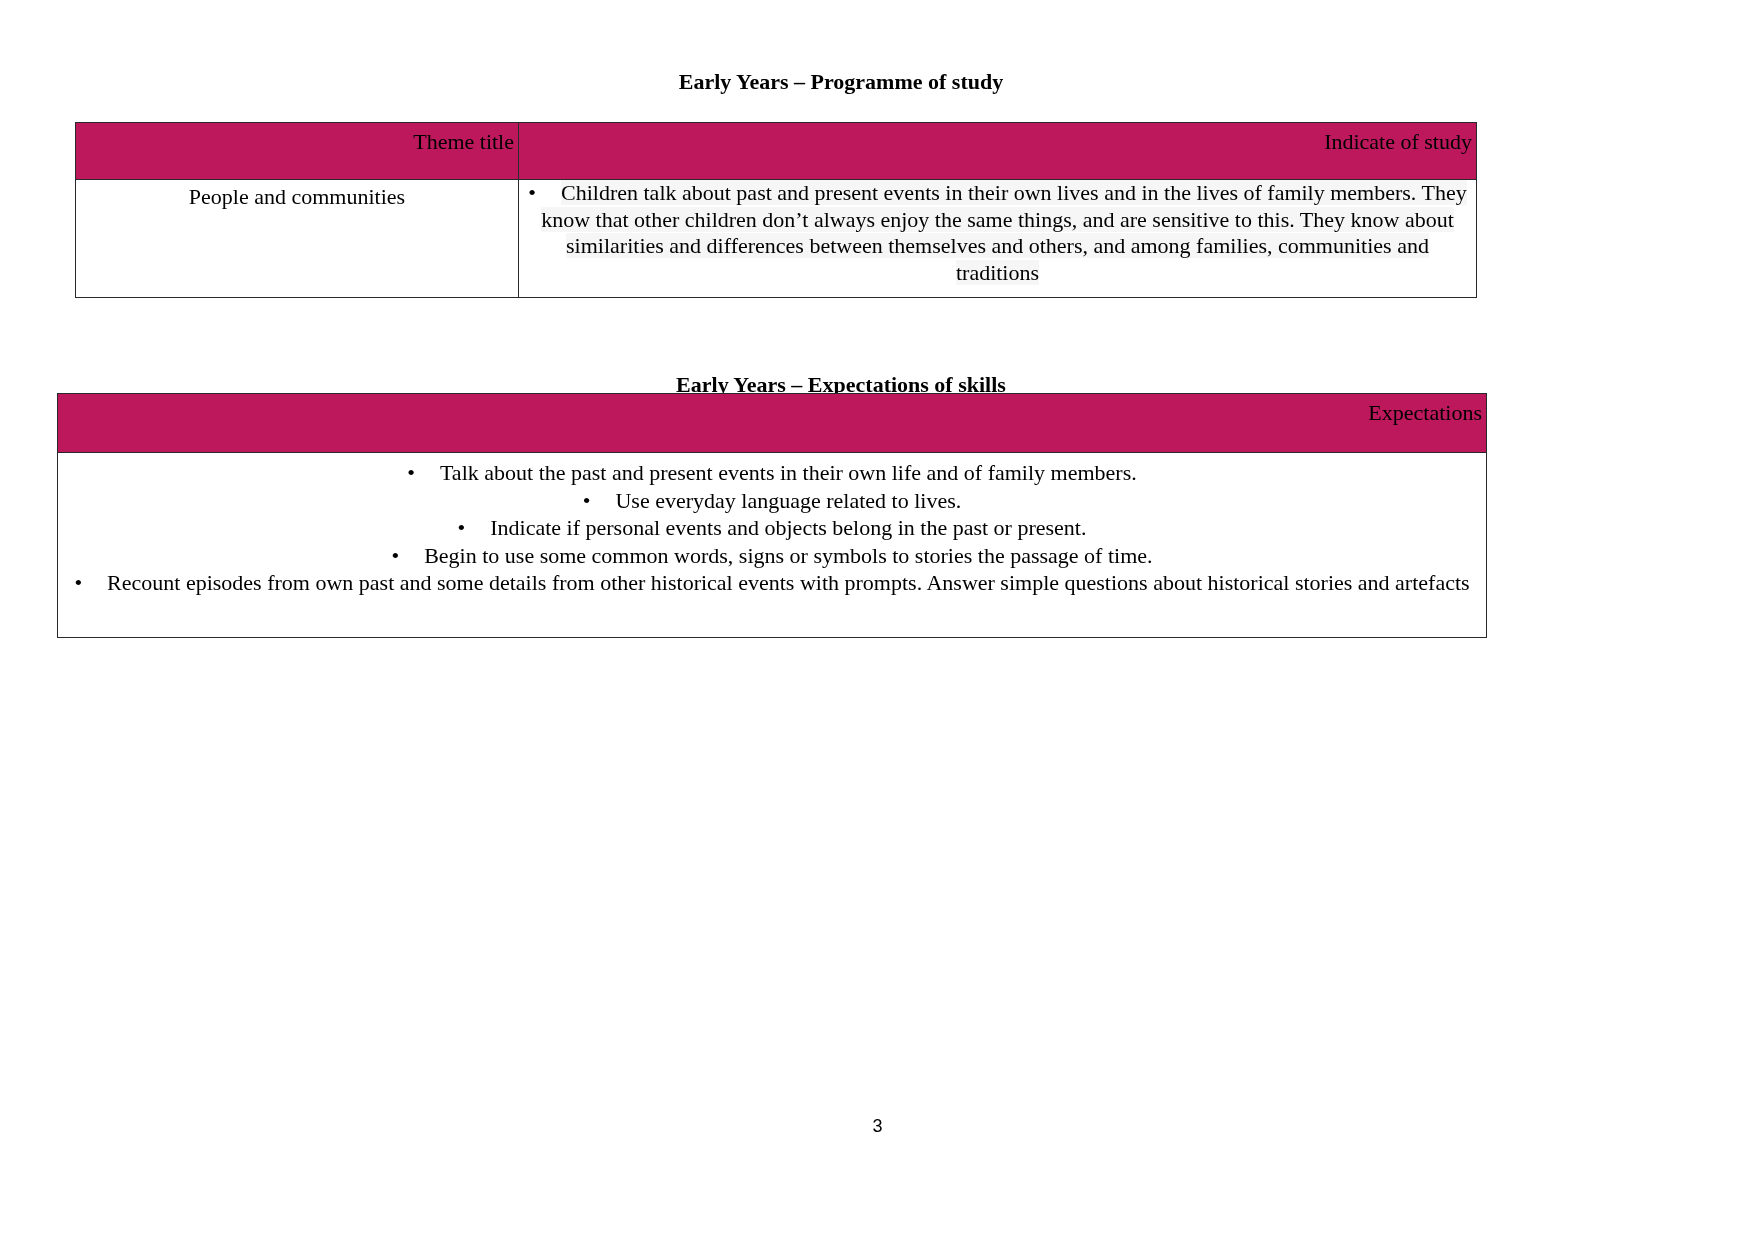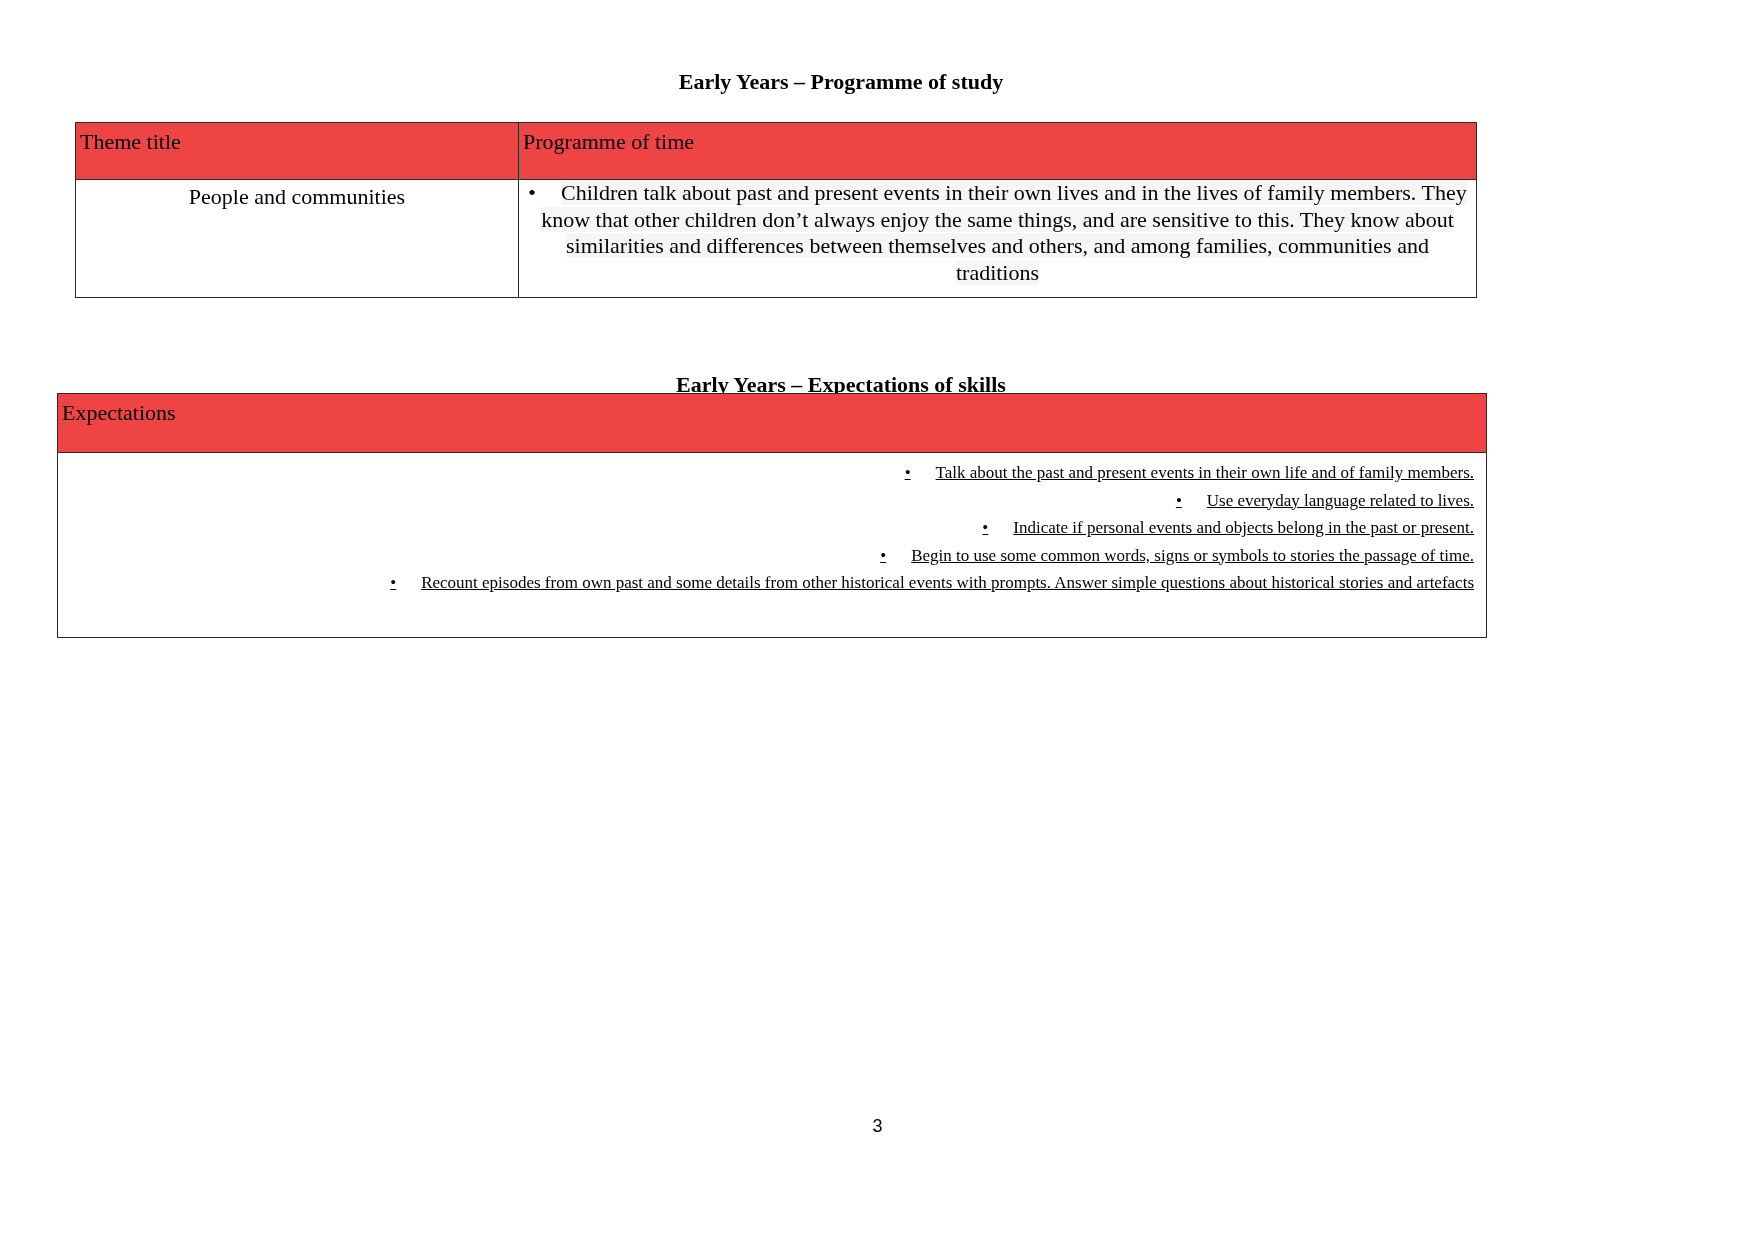--- a/index.html
+++ b/index.html
@@ -37,22 +37,22 @@
   table.tbl th, table.tbl td {
     border: 1.5px solid #2a2a2a;
     box-sizing: border-box;
     font-weight: normal;
   }
   .tbl1 { left: 75px; top: 122px; width: 1402px; }
   .tbl1 col.c1 { width: 443px; }
   .tbl2 { left: 57px; top: 393px; width: 1430px; }
 
   th.hd {
-    background: #ef4444;
-    text-align: left;
+    background: #be185d;
+    text-align: right;
     vertical-align: top;
     font-size: 22px;
     padding: 6px 4px;
   }
   .tbl1 th.hd { height: 57px; }
   .tbl2 th.hd { height: 59px; }
 
   td.theme-cell {
     vertical-align: top;
     text-align: center;
@@ -69,24 +69,23 @@
     text-align: center;
     font-size: 22px;
     line-height: 26.5px;
   }
   td.exp-cell {
     vertical-align: top;
     padding: 6px 12px;
     height: 185px;
   }
   .exp-item {
-    text-align: right;
-    font-size: 17px;
+    text-align: center;
+    font-size: 22px;
     line-height: 27.5px;
-    text-decoration: underline;
   }
   .blt { padding-right: 25px; }
   .hl  { background: #f6f6f6; }
 
   .page-number {
     position: absolute;
     top: 1116px;
     left: 0;
     width: 1755px;
     text-align: center;
@@ -102,21 +101,21 @@
   <div class="doc-title title1">Early Years – Programme of study</div>
 
   <table class="tbl tbl1">
     <colgroup>
         <col class="c1">
         <col class="c2">
       </colgroup>
     <thead>
       <tr>
         <th class="hd">Theme title</th>
-        <th class="hd">Programme of time</th>
+        <th class="hd">Indicate of study</th>
       </tr>
     </thead>
     <tbody>
       <tr>
         <td class="theme-cell">People and communities</td>
         <td class="prog-cell">
           <div class="bullet-par"><span class="blt">•</span><span class="hl">Children talk about past and present events in their own lives and in the lives of family members. They know that other children don’t always enjoy the same things, and are sensitive to this. They know about similarities and differences between themselves and others, and among families, communities and traditions</span></div>
         </td>
       </tr>
     </tbody>

